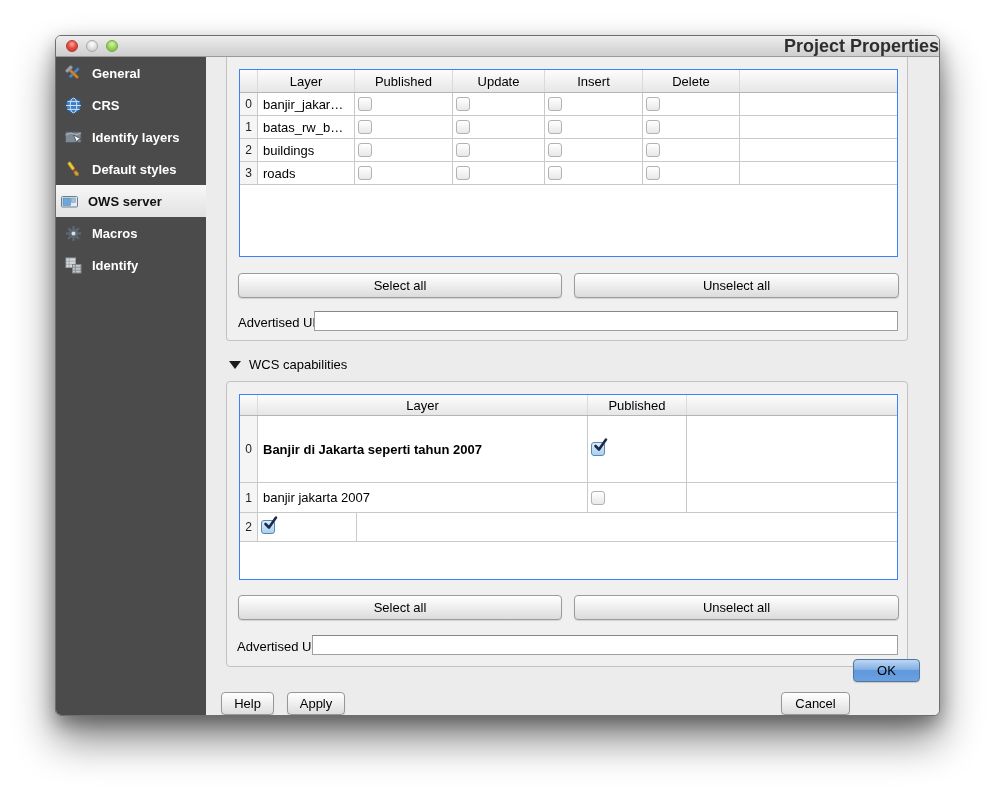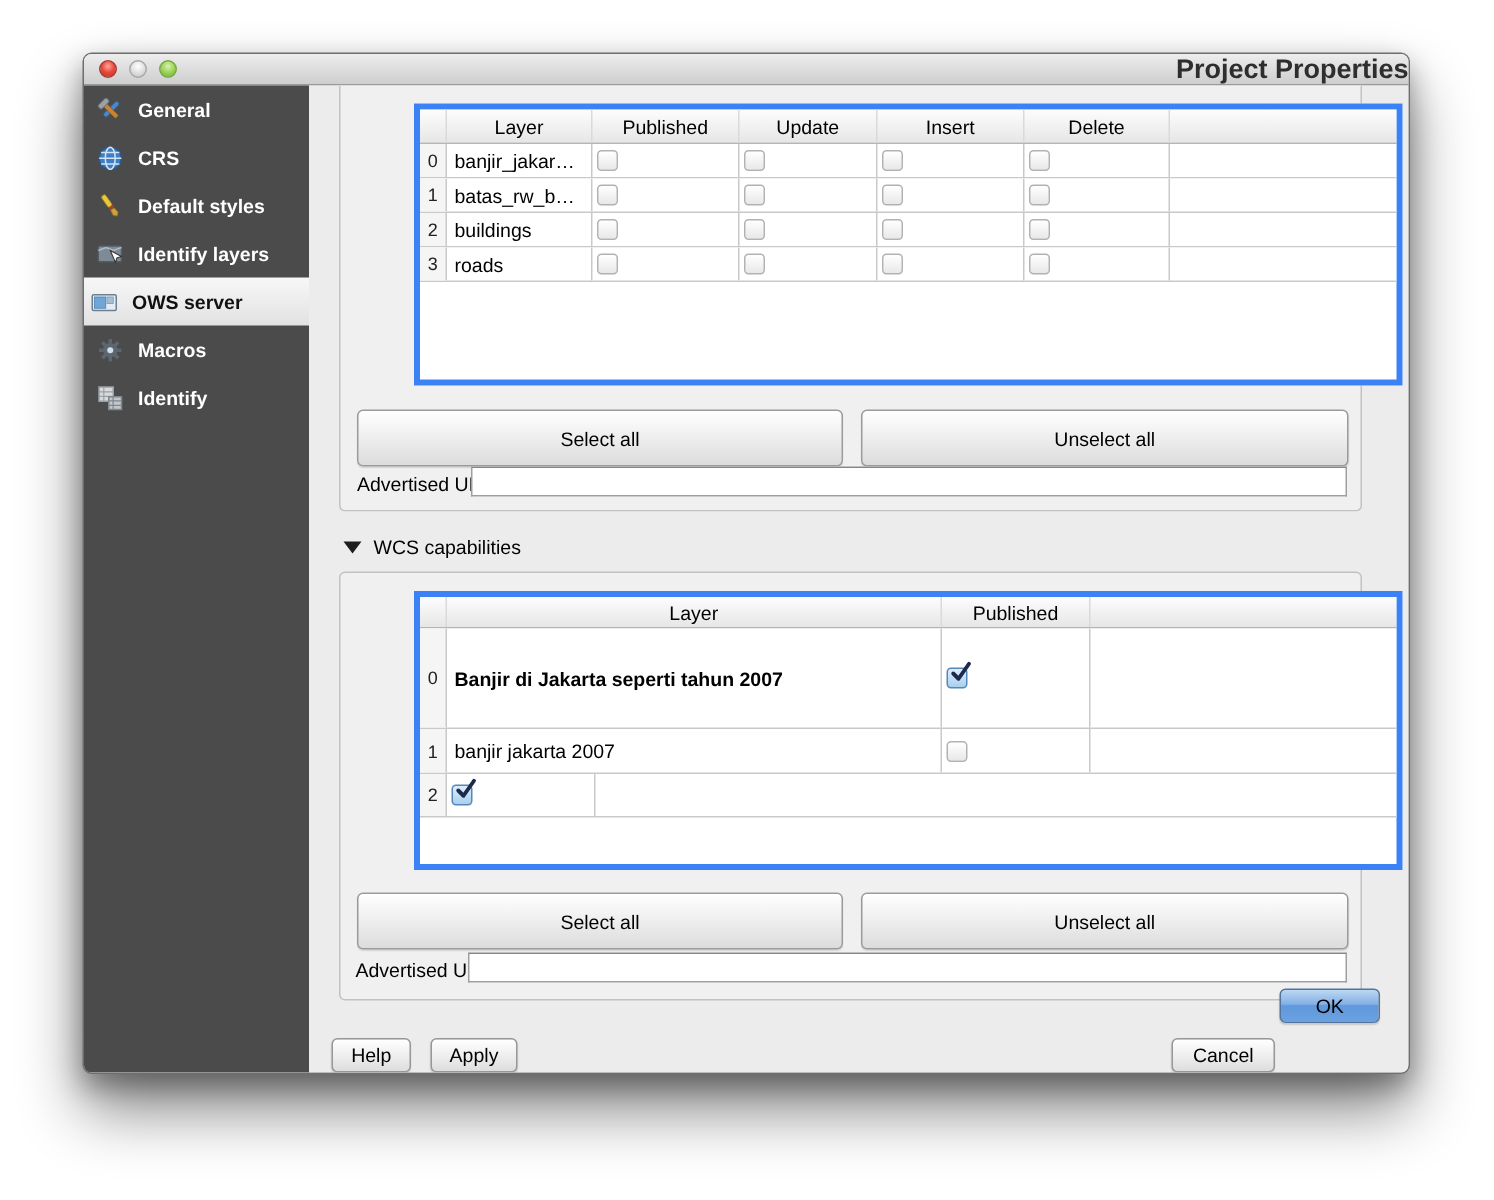--- a/index.html
+++ b/index.html
@@ -32,40 +32,40 @@
   .side-icon svg { width:19px; height:19px; }
 
   
   .content { position:absolute; left:150px; top:0; right:0; bottom:0; background:#ececec; overflow:hidden; }
 
   .groupbox { position:absolute; width:682px; border:1px solid #c2c2c2; border-radius:4px; background:#f0f0f0; }
   #wfs-box { left:20px; top:0; height:284px; border-top:none; border-top-left-radius:0; border-top-right-radius:0; }
   #wcs-box { left:20px; top:324px; height:286px; }
 
   
-  .qtbl { position:absolute; left:12px; top:12px; width:659px; background:#ffffff; border:4px solid #3b82f6; overflow:hidden;margin-left:37px; }
+  .qtbl { position:absolute; left:12px; top:12px; width:659px; background:#ffffff; border:1px solid #3b82f6; overflow:hidden; }
   #wfs-table { height:188px; } #wcs-table { height:186px; }
   .tbl-header { display:flex; background:linear-gradient(#fdfdfd,#e6e6e6); border-bottom:1px solid #b5b5b5; }
   #wfs-table .tbl-header { height:23px; } #wcs-table .tbl-header { height:21px; }
   .hcell { display:flex; align-items:center; justify-content:center; font-size:13px; color:#000;
     border-right:1px solid #dadada; }
   .hcell.filler { flex:1; border-right:none; }
   .trow { display:flex; border-bottom:1px solid #c9c9c9; background:#fff; }
   .cell { display:flex; align-items:center; border-right:1px solid #c9c9c9; overflow:hidden; }
   .cell.rownum { justify-content:center; background:#f5f5f5; font-size:12px; color:#222; }
   .cell.layername { padding-left:5px; font-size:13px; color:#000; white-space:nowrap; }
   .cell.cbcell { padding-left:3px; }
 
   .cb { position:relative; width:14px; height:14px; border-radius:3px;
     border:1px solid #b2b2b2; background:linear-gradient(#ffffff,#e8e8e8); flex:0 0 14px; }
   .cb.checked { border-color:#5787b8; background:linear-gradient(#ddeefb,#a9d0ef); }
   .cb.checked svg { position:absolute; left:0; top:-6px; width:17px; height:17px; }
 
   
-  .aqua-btn { position:absolute; height:38px; border:1px solid #9b9b9b; border-radius:4px;
+  .aqua-btn { position:absolute; height:25px; border:1px solid #9b9b9b; border-radius:4px;
     background:linear-gradient(#ffffff,#ececec 55%,#dcdcdc); font-family:"Liberation Sans",sans-serif;
     font-size:13px; color:#000; box-shadow:0 1px 1px rgba(0,0,0,.12); cursor:default;text-align:center; }
   .url-label { position:absolute; font-size:13px; color:#000; }
   .url-input { position:absolute; height:20px; border:1px solid #9f9f9f; border-top-color:#868686;
     background:#fff; font-family:"Liberation Sans",sans-serif; font-size:13px; padding:0 4px; }
 
   #wfs-select-all { left:11px; top:216px; width:324px; }
   #wfs-unselect-all { left:347px; top:216px; width:325px; }
   #wfs-url-label { left:11px; top:258px; }
   #wfs-url { left:87px; top:254px; width:584px; }
@@ -126,38 +126,38 @@
                 <circle cx="9.5" cy="9.5" r="7.4" fill="#3f7fc1" stroke="#2a5a8d"></circle>
                 <ellipse cx="9.5" cy="9.5" rx="3.3" ry="7.4" fill="none" stroke="#cfe3f5" stroke-width="1"></ellipse>
                 <path d="M2.1 9.5h14.8 M3.4 5.6h12.2 M3.4 13.4h12.2" stroke="#cfe3f5" stroke-width="1" fill="none"></path>
               </svg>
             </span>
             <span class="side-label">CRS</span>
           </div>
           <div class="side-item">
             <span class="side-icon">
               <svg viewBox="0 0 19 19">
+                <rect x="1.5" y="4" width="15.5" height="10.5" rx="1" fill="#7e8b97" stroke="#525c66"></rect>
+                <path d="M1.5 7 l5.2-2 5 2 5.3-2" stroke="#aeb9c3" fill="none"></path>
+                <path d="M9.5 7 L13 15 L13.9 12 L17 11 Z" fill="#ffffff" stroke="#333" stroke-width=".7"></path>
+              </svg>
+            </span>
+            <span class="side-label">Identify layers</span>
+          </div>
+          <div class="side-item">
+            <span class="side-icon">
+              <svg viewBox="0 0 19 19">
                 <g transform="rotate(-35 9.5 9.5)">
                   <rect x="8" y="0.8" width="3.2" height="9" rx="1.3" fill="#e9c840" stroke="#a98f1f" stroke-width=".6"></rect>
                   <rect x="8" y="9.6" width="3.2" height="2.2" fill="#b23b2e"></rect>
                   <path d="M8.2 11.8 h2.8 l.6 3.8 -2 2 -2-2 z" fill="#caa23d" stroke="#8d6f21" stroke-width=".5"></path>
                 </g>
               </svg>
             </span>
             <span class="side-label">Default styles</span>
-          </div>
-          <div class="side-item">
-            <span class="side-icon">
-              <svg viewBox="0 0 19 19">
-                <rect x="1.5" y="4" width="15.5" height="10.5" rx="1" fill="#7e8b97" stroke="#525c66"></rect>
-                <path d="M1.5 7 l5.2-2 5 2 5.3-2" stroke="#aeb9c3" fill="none"></path>
-                <path d="M9.5 7 L13 15 L13.9 12 L17 11 Z" fill="#ffffff" stroke="#333" stroke-width=".7"></path>
-              </svg>
-            </span>
-            <span class="side-label">Identify layers</span>
           </div>
           <div class="side-item selected">
             <span class="side-icon">
               <svg viewBox="0 0 19 19">
                 <rect x="1.5" y="4.5" width="16" height="10.5" rx="1" fill="#e3ecf4" stroke="#6c7f90"></rect>
                 <rect x="3" y="6" width="7.5" height="7.5" fill="#6fa6d8" stroke="#4a7cab" stroke-width=".5"></rect>
                 <rect x="11.3" y="6" width="4.2" height="4.4" fill="#a6bed3" stroke="#7d95aa" stroke-width=".5"></rect>
               </svg>
             </span>
             <span class="side-label">OWS server</span>

